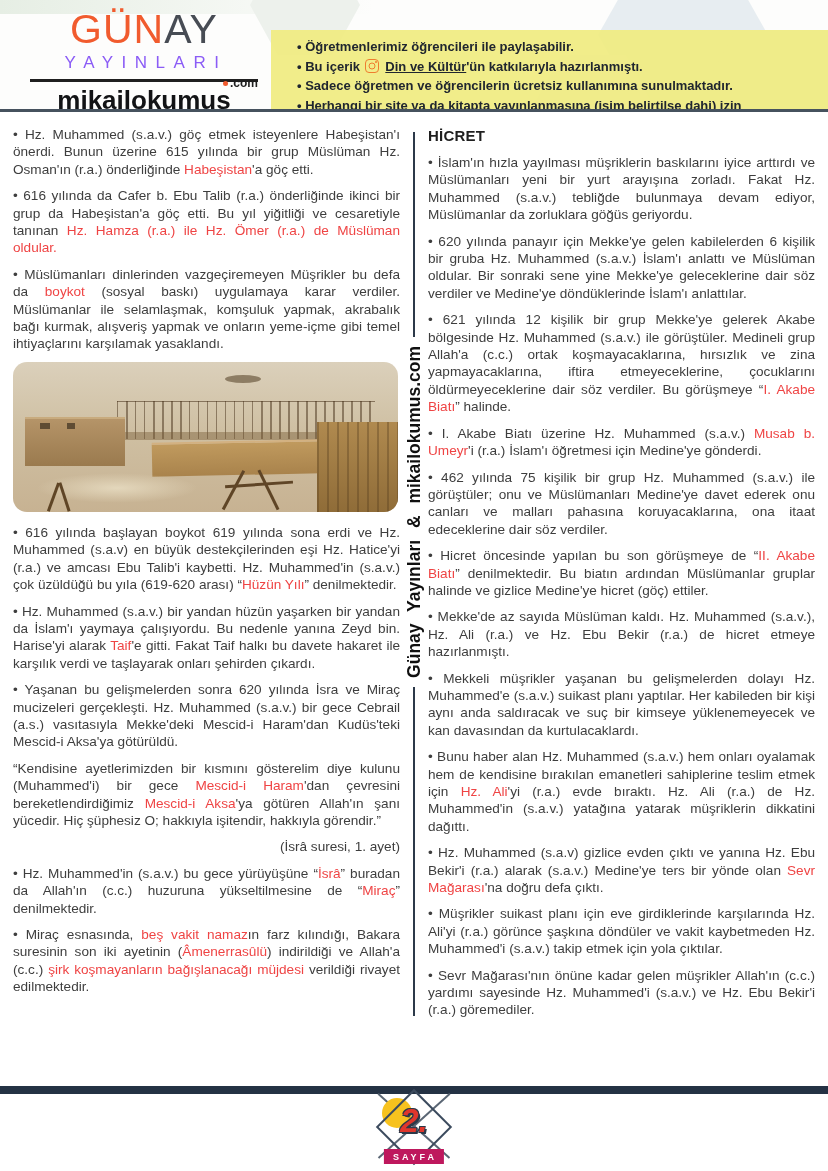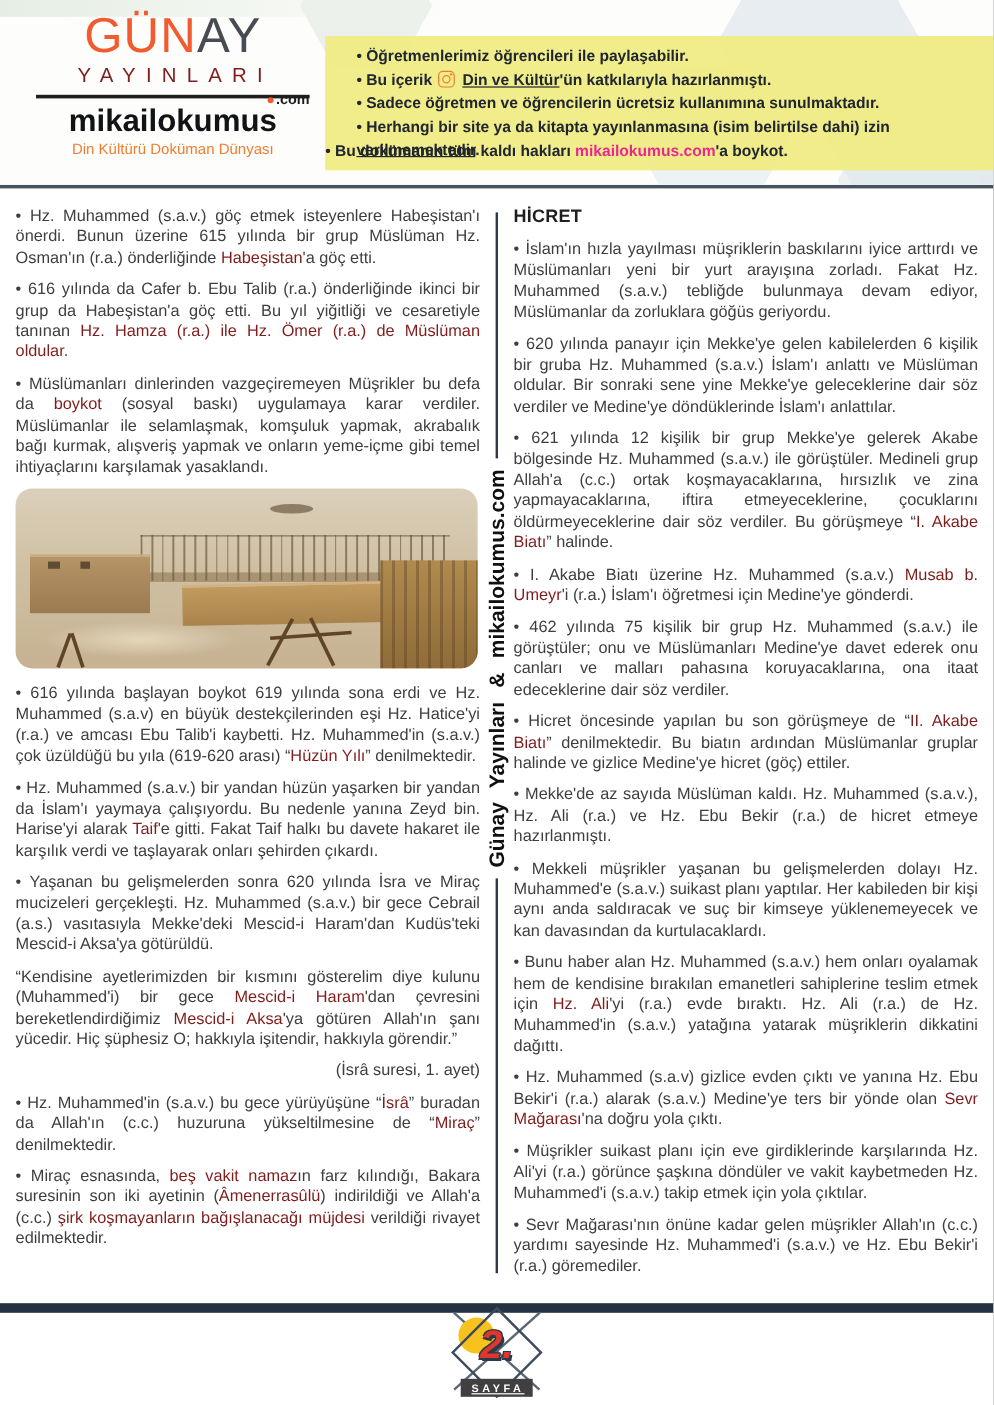--- a/index.html
+++ b/index.html
@@ -1,49 +1,49 @@
 <!DOCTYPE html>
 <html lang="tr"><head>
 <meta charset="utf-8">
 <style>
   html,body{margin:0;padding:0;background:#9a9a9a;}
   .page{position:relative;width:828px;height:1171px;margin:0 auto;background:#ffffff;
         font-family:"Liberation Sans", sans-serif;overflow:hidden;}
 
   
-  header{position:relative;height:154px;background:#fdfdfc;overflow:hidden;}
+  header{position:relative;height:109px;background:#fdfdfc;overflow:hidden;}
   .hx{position:absolute;clip-path:polygon(25% 0,75% 0,100% 50%,75% 100%,25% 100%,0 50%);z-index:0;}
   .hx1{right:60px;top:-40px;width:170px;height:150px;background:#e7edf1;}
   .hx2{right:-50px;top:30px;width:190px;height:170px;background:#dde6ec;opacity:.85;}
   .hx3{right:170px;top:55px;width:130px;height:120px;background:#edf2f5;}
   .hx4{left:250px;top:-45px;width:110px;height:100px;background:#edf1ec;}
   .hx5{right:10px;top:95px;width:120px;height:110px;background:#e3ebee;opacity:.7;}
   .tint{position:absolute;left:0;top:0;width:45%;height:14px;
         background:linear-gradient(90deg,#e6eee4,rgba(255,255,255,0));z-index:0;}
 
   .logo{position:absolute;left:30px;top:9px;width:228px;text-align:center;z-index:2;}
   .gunay{font-size:41px;line-height:1;letter-spacing:1px;}
   .gunay .brand-o{color:#f15b2e;}
   .gunay .brand-g{color:#474c54;}
-  .yayinlari{font-size:17px;color:#7f1d1d;letter-spacing:8.5px;margin:3px 0 0 4px;}
+  .yayinlari{font-size:17px;color:#8b5cf6;letter-spacing:8.5px;margin:3px 0 0 4px;}
   .logo-rule{height:3px;background:#1f1f1f;margin:6px 0 5px;}
   .mikail{position:relative;font-size:26px;font-weight:bold;color:#121315;line-height:1;}
   .mikail .tld{position:absolute;right:0;top:-10px;font-size:12px;font-weight:bold;color:#1e1e1e;}
   .mikail .tld::before{content:'';display:inline-block;width:5px;height:5px;border-radius:50%;
         background:#f15b2e;margin-right:2px;vertical-align:middle;}
   .tagline{font-size:12.5px;color:#ef7d2f;margin-top:4px;}
 
   .notice{position:absolute;left:271px;top:30px;right:0;z-index:2;
           background:rgba(240,236,128,0.92);padding:7px 12px 7px 26px;}
   .notice p{margin:0;font-size:13px;font-weight:bold;color:#20262f;line-height:19.5px;}
   .copyright{position:absolute;left:271px;top:118px;z-index:2;margin:0;
           font-size:13px;font-weight:bold;color:#20262f;}
   .pink{color:#ec268f;}
   .u{text-decoration:underline;}
-  .red{color:#7f1d1d;}
+  .red{color:#ef4444;}
 
   .ig-icon{display:inline-block;width:12px;height:12px;border:1.5px solid #ef7d2f;border-radius:4px;
            position:relative;vertical-align:-2px;margin:0 3px 0 1px;}
   .ig-icon::before{content:'';position:absolute;left:50%;top:50%;width:5px;height:5px;
            border:1.2px solid #ef7d2f;border-radius:50%;transform:translate(-50%,-50%);}
   .ig-icon::after{content:'';position:absolute;right:1px;top:1px;width:2px;height:2px;
            border-radius:50%;background:#ef7d2f;}
 
   .header-rule{height:3px;background:#46525e;}
 
@@ -95,22 +95,22 @@
   .badge .x1{transform:rotate(42deg);}
   .badge .x2{transform:rotate(-42deg);}
   .badge .circle{position:absolute;left:16px;top:0;width:30px;height:30px;border-radius:50%;
         background:#f7c21e;}
   .badge .diamond{position:absolute;left:50%;top:2px;width:50px;height:50px;
         transform:translateX(-50%) rotate(45deg);border:2px solid #3c4b5e;}
   .badge .num{position:absolute;width:100%;text-align:center;top:4px;font-size:33px;
         font-weight:bold;font-style:italic;color:#e0372c;
         text-shadow:-1px -1px 0 #2c3949,1px -1px 0 #2c3949,-1px 1px 0 #2c3949,2px 2px 0 #2c3949;}
   .badge .sayfa{position:absolute;bottom:0;left:50%;transform:translateX(-50%);
-        background:#404040;color:#ffffff;font-size:9px;font-weight:bold;letter-spacing:3px;
-        padding:2.5px 7px 2.5px 9px;text-decoration:underline;}
+        background:#be185d;color:#ffffff;font-size:9px;font-weight:bold;letter-spacing:3px;
+        padding:2.5px 7px 2.5px 9px;}
 </style>
 </head>
 <body>
 
 <div class="page">
 
   <header>
     <div class="tint"></div>
     <div class="hx hx1"></div>
     <div class="hx hx2"></div>
@@ -179,21 +179,21 @@
       <h2 class="section-heading">HİCRET</h2>
       <p class="para"><span>• İslam'ın hızla yayılması müşriklerin baskılarını iyice arttırdı ve Müslümanları yeni bir yurt arayışına zorladı. Fakat Hz. Muhammed (s.a.v.) tebliğde bulunmaya devam ediyor, Müslümanlar da zorluklara göğüs geriyordu.</span></p>
       <p class="para"><span>• 620 yılında panayır için Mekke'ye gelen kabilelerden 6 kişilik bir gruba Hz. Muhammed (s.a.v.) İslam'ı anlattı ve Müslüman oldular. Bir sonraki sene yine Mekke'ye geleceklerine dair söz verdiler ve Medine'ye döndüklerinde İslam'ı anlattılar.</span></p>
       <p class="para"><span>• 621 yılında 12 kişilik bir grup Mekke'ye gelerek Akabe bölgesinde Hz. Muhammed (s.a.v.) ile görüştüler. Medineli grup Allah'a (c.c.) ortak koşmayacaklarına, hırsızlık ve zina yapmayacaklarına, iftira etmeyeceklerine, çocuklarını öldürmeyeceklerine dair söz verdiler. Bu görüşmeye “</span><span class="red">I. Akabe Biatı</span><span>” halinde.</span></p>
       <p class="para"><span>• I. Akabe Biatı üzerine Hz. Muhammed (s.a.v.) </span><span class="red">Musab b. Umeyr</span><span>'i (r.a.) İslam'ı öğretmesi için Medine'ye gönderdi.</span></p>
       <p class="para"><span>• 462 yılında 75 kişilik bir grup Hz. Muhammed (s.a.v.) ile görüştüler; onu ve Müslümanları Medine'ye davet ederek onu canları ve malları pahasına koruyacaklarına, ona itaat edeceklerine dair söz verdiler.</span></p>
       <p class="para"><span>• Hicret öncesinde yapılan bu son görüşmeye de “</span><span class="red">II. Akabe Biatı</span><span>” denilmektedir. Bu biatın ardından Müslümanlar gruplar halinde ve gizlice Medine'ye hicret (göç) ettiler.</span></p>
       <p class="para"><span>• Mekke'de az sayıda Müslüman kaldı. Hz. Muhammed (s.a.v.), Hz. Ali (r.a.) ve Hz. Ebu Bekir (r.a.) de hicret etmeye hazırlanmıştı.</span></p>
       <p class="para"><span>• Mekkeli müşrikler yaşanan bu gelişmelerden dolayı Hz. Muhammed'e (s.a.v.) suikast planı yaptılar. Her kabileden bir kişi aynı anda saldıracak ve suç bir kimseye yüklenemeyecek ve kan davasından da kurtulacaklardı.</span></p>
       <p class="para"><span>• Bunu haber alan Hz. Muhammed (s.a.v.) hem onları oyalamak hem de kendisine bırakılan emanetleri sahiplerine teslim etmek için </span><span class="red">Hz. Ali</span><span>'yi (r.a.) evde bıraktı. Hz. Ali (r.a.) de Hz. Muhammed'in (s.a.v.) yatağına yatarak müşriklerin dikkatini dağıttı.</span></p>
-      <p class="para"><span>• Hz. Muhammed (s.a.v) gizlice evden çıktı ve yanına Hz. Ebu Bekir'i (r.a.) alarak (s.a.v.) Medine'ye ters bir yönde olan </span><span class="red">Sevr Mağarası</span><span>'na doğru yola çıktı.</span></p>
+      <p class="para"><span>• Hz. Muhammed (s.a.v) gizlice evden çıktı ve yanına Hz. Ebu Bekir'i (r.a.) alarak (s.a.v.) Medine'ye ters bir yönde olan </span><span class="red">Sevr Mağarası</span><span>'na doğru defa çıktı.</span></p>
       <p class="para"><span>• Müşrikler suikast planı için eve girdiklerinde karşılarında Hz. Ali'yi (r.a.) görünce şaşkına döndüler ve vakit kaybetmeden Hz. Muhammed'i (s.a.v.) takip etmek için yola çıktılar.</span></p>
       <p class="para"><span>• Sevr Mağarası'nın önüne kadar gelen müşrikler Allah'ın (c.c.) yardımı sayesinde Hz. Muhammed'i (s.a.v.) ve Hz. Ebu Bekir'i (r.a.) göremediler.</span></p>
     </section>
   </main>
 
   <div class="footer">
     <div class="footer-rule"></div>
     <div class="badge">
       <div class="xline x1"></div>
       <div class="xline x2"></div>

